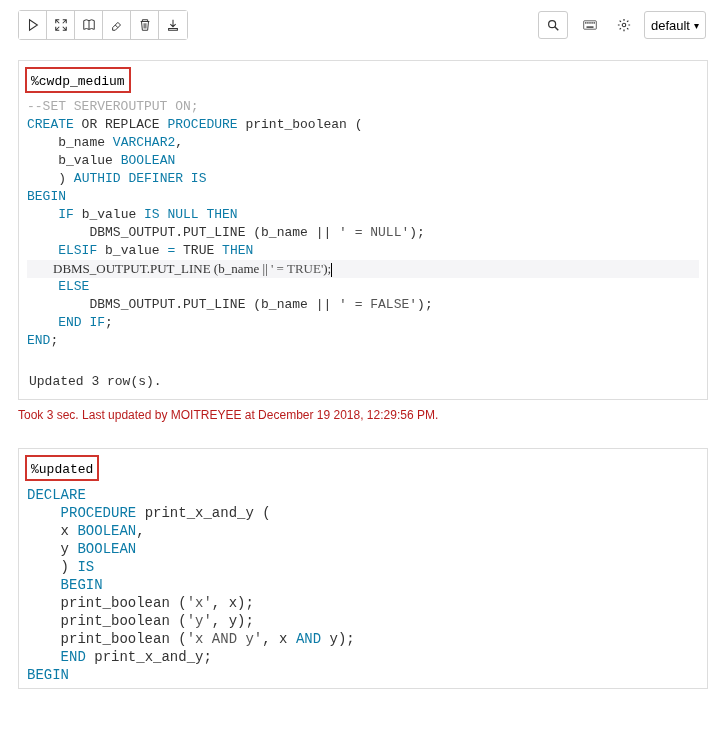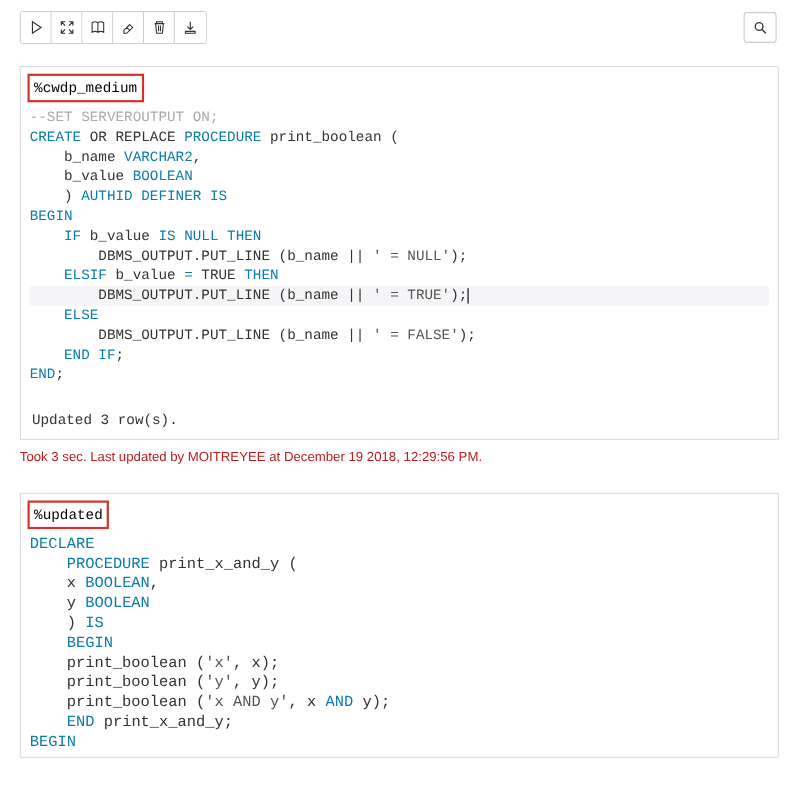--- a/index.html
+++ b/index.html
@@ -11,21 +11,21 @@
 .toolbar-btn:last-child { border-right: none; }
 .toolbar-single { width: 30px; height: 28px; display: flex; align-items: center; justify-content: center; border: 1px solid #ccc; border-radius: 3px; background: #fff; cursor: pointer; }
 .spacer { flex: 1; }
 .right-group { display: flex; align-items: center; gap: 6px; }
 .dropdown { height: 28px; border: 1px solid #ccc; border-radius: 3px; background: #fff; padding: 0 6px; display: flex; align-items: center; cursor: pointer; font-size: 13px; gap: 4px; }
 .caret { font-size: 10px; }
 .cell { margin: 6px 10px 0 18px; border: 1px solid #ddd; background: #fff; }
 .directive-box { border: 2px solid #d0342c; padding: 2px 4px; display: inline-block; margin: 6px 0 1px 6px; }
 .code-area { font-family: "Courier New", monospace; font-size: 13px; line-height: 18px; padding: 4px 8px 14px 8px; white-space: pre; color: #333; position: relative; }
 .code-line { display: block; min-height: 18px; }
-.hl-line { background: #f5f5f7; width: 100%; display: block; position: relative; }
+.hl-line { background: #f5f5f7; width: 100%; display: block; position: relative; font-family: Liberation Serif, serif; }
 .hl-line::after { content: ''; position: absolute; right: 0; top: 0; bottom: 0; width: 0; }
 .kw { color: #0c7ba7; }
 .cm { color: #aaa; }
 .str { color: #555; }
 .output { font-family: "Courier New", monospace; font-size: 13px; padding: 10px; color: #333; }
 .meta { font-size: 12px; color: #b91c1c; padding: 8px 18px 16px 18px; }
 svg { width: 14px; height: 14px; }
 .cell2 { margin: 10px 10px 0 18px; border: 1px solid #ddd; background: #fff; }
 .code-area2 { font-family: "Courier New", monospace; font-size: 14px; line-height: 18px; padding: 4px 8px 4px 8px; white-space: pre; color: #333; }
 </style>
@@ -69,20 +69,43 @@
 
   <div class="spacer"></div>
 
   <button class="toolbar-single">
     <svg viewBox="0 0 16 16">
         <circle cx="7" cy="7" r="4" fill="none" stroke="#333" stroke-width="1.4"></circle>
         <path d="M10 10 L14 14" stroke="#333" stroke-width="1.6"></path>
       </svg>
   </button>
 
+  <div class="right-group">
+    <button class="toolbar-btn" style="border:none">
+      <svg viewBox="0 0 20 14" width="18" height="13">
+          <rect x="1" y="1" width="18" height="12" rx="1" fill="none" stroke="#333" stroke-width="1.1"></rect>
+          <rect x="3" y="3" width="2" height="2" fill="#333"></rect>
+          <rect x="6" y="3" width="2" height="2" fill="#333"></rect>
+          <rect x="9" y="3" width="2" height="2" fill="#333"></rect>
+          <rect x="12" y="3" width="2" height="2" fill="#333"></rect>
+          <rect x="15" y="3" width="2" height="2" fill="#333"></rect>
+          <rect x="5" y="9" width="10" height="2" fill="#333"></rect>
+        </svg>
+    </button>
+    <button class="toolbar-btn" style="border:none">
+      <svg viewBox="0 0 16 16">
+          <circle cx="8" cy="8" r="2" fill="none" stroke="#333" stroke-width="1.2"></circle>
+          <path d="M8 1 L8 3 M8 13 L8 15 M1 8 L3 8 M13 8 L15 8 M3 3 L4.5 4.5 M11.5 11.5 L13 13 M13 3 L11.5 4.5 M4.5 11.5 L3 13" stroke="#333" stroke-width="1.4"></path>
+        </svg>
+    </button>
+    <div class="dropdown">
+      <span>default</span>
+      <span class="caret">▾</span>
+    </div>
+  </div>
 </div>
 
 <div class="cell">
   <span class="directive-box">
     <span style="font-family:'Courier New',monospace;font-size:13px">%cwdp_medium</span>
   </span>
   <div class="code-area" id="code1"><span class="code-line"><span class="cm">--SET SERVEROUTPUT ON;</span></span><span class="code-line"><span class="kw">CREATE</span><span class=""> OR REPLACE </span><span class="kw">PROCEDURE</span><span class=""> print_boolean (</span></span><span class="code-line">    <span class="">b_name </span><span class="kw">VARCHAR2</span><span class="">,</span></span><span class="code-line">    <span class="">b_value </span><span class="kw">BOOLEAN</span></span><span class="code-line">    <span class="">) </span><span class="kw">AUTHID DEFINER IS</span></span><span class="code-line"><span class="kw">BEGIN</span></span><span class="code-line">    <span class="kw">IF</span><span class=""> b_value </span><span class="kw">IS NULL THEN</span></span><span class="code-line">        <span class="">DBMS_OUTPUT.PUT_LINE (b_name || </span><span class="str">' = NULL'</span><span class="">);</span></span><span class="code-line">    <span class="kw">ELSIF</span><span class=""> b_value </span><span class="kw">=</span><span class=""> TRUE </span><span class="kw">THEN</span></span><span class="code-line hl-line">        <span class="">DBMS_OUTPUT.PUT_LINE (b_name || </span><span class="str">' = TRUE'</span><span class="">);</span><span style="border-left:1px solid #000;height:14px;display:inline-block;vertical-align:middle"></span></span><span class="code-line">    <span class="kw">ELSE</span></span><span class="code-line">        <span class="">DBMS_OUTPUT.PUT_LINE (b_name || </span><span class="str">' = FALSE'</span><span class="">);</span></span><span class="code-line">    <span class="kw">END IF</span><span class="">;</span></span><span class="code-line"><span class="kw">END</span><span class="">;</span></span></div>
   <div class="output">Updated 3 row(s).</div>
 </div>
 <div class="meta">Took 3 sec. Last updated by MOITREYEE at December 19 2018, 12:29:56 PM.</div>

